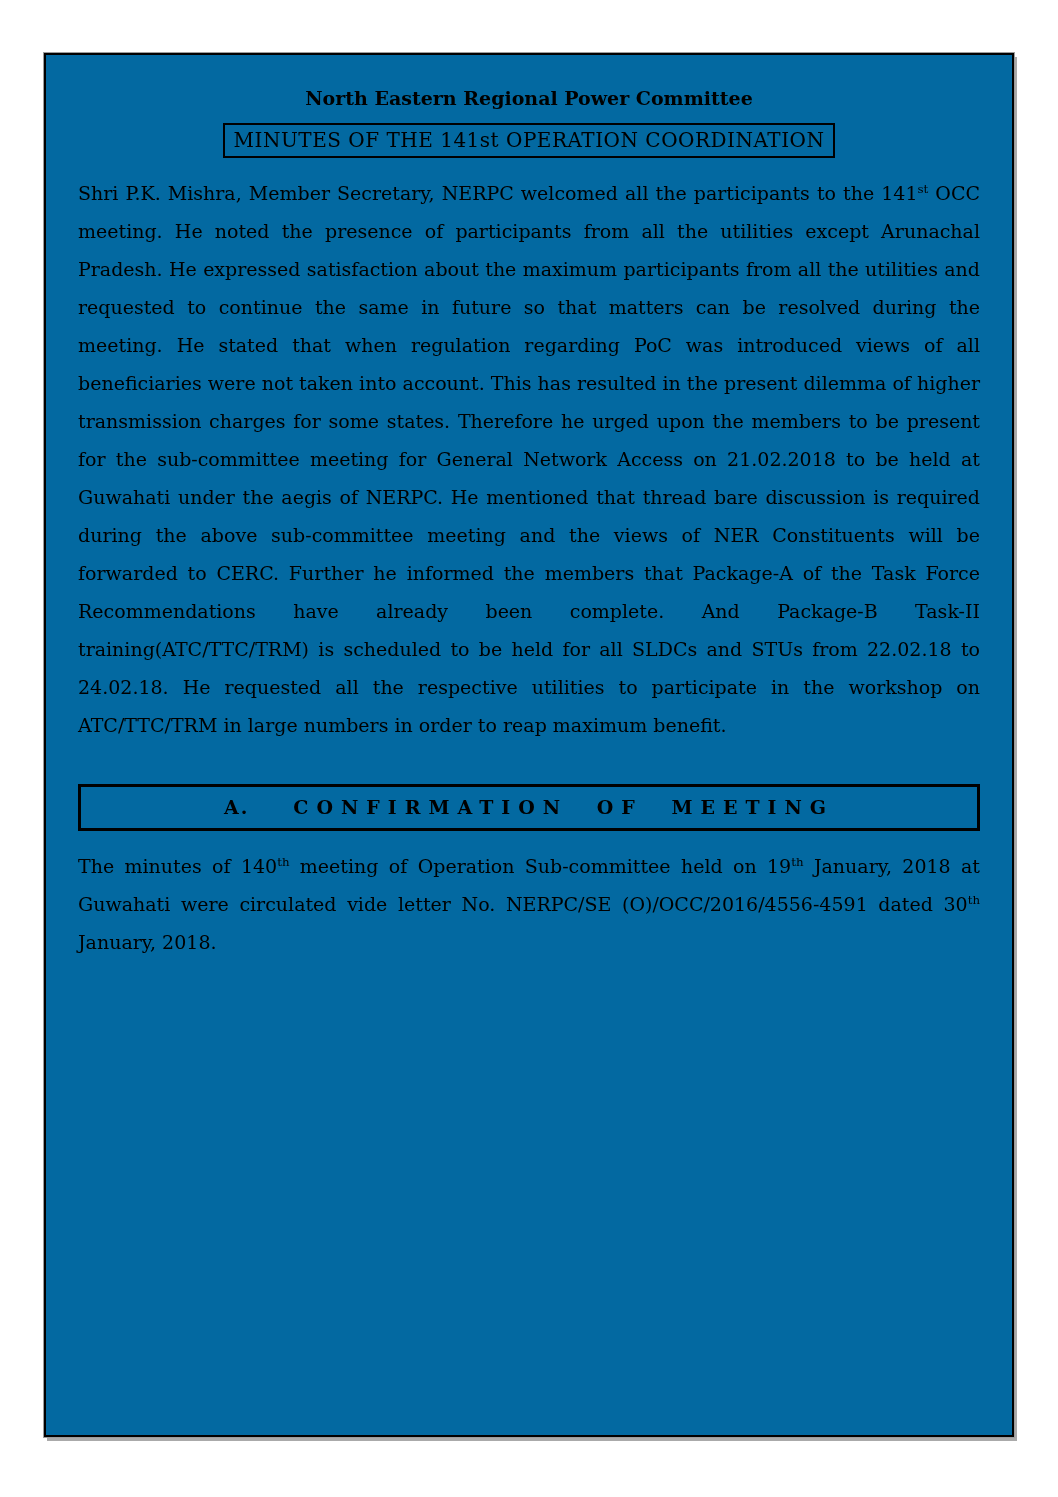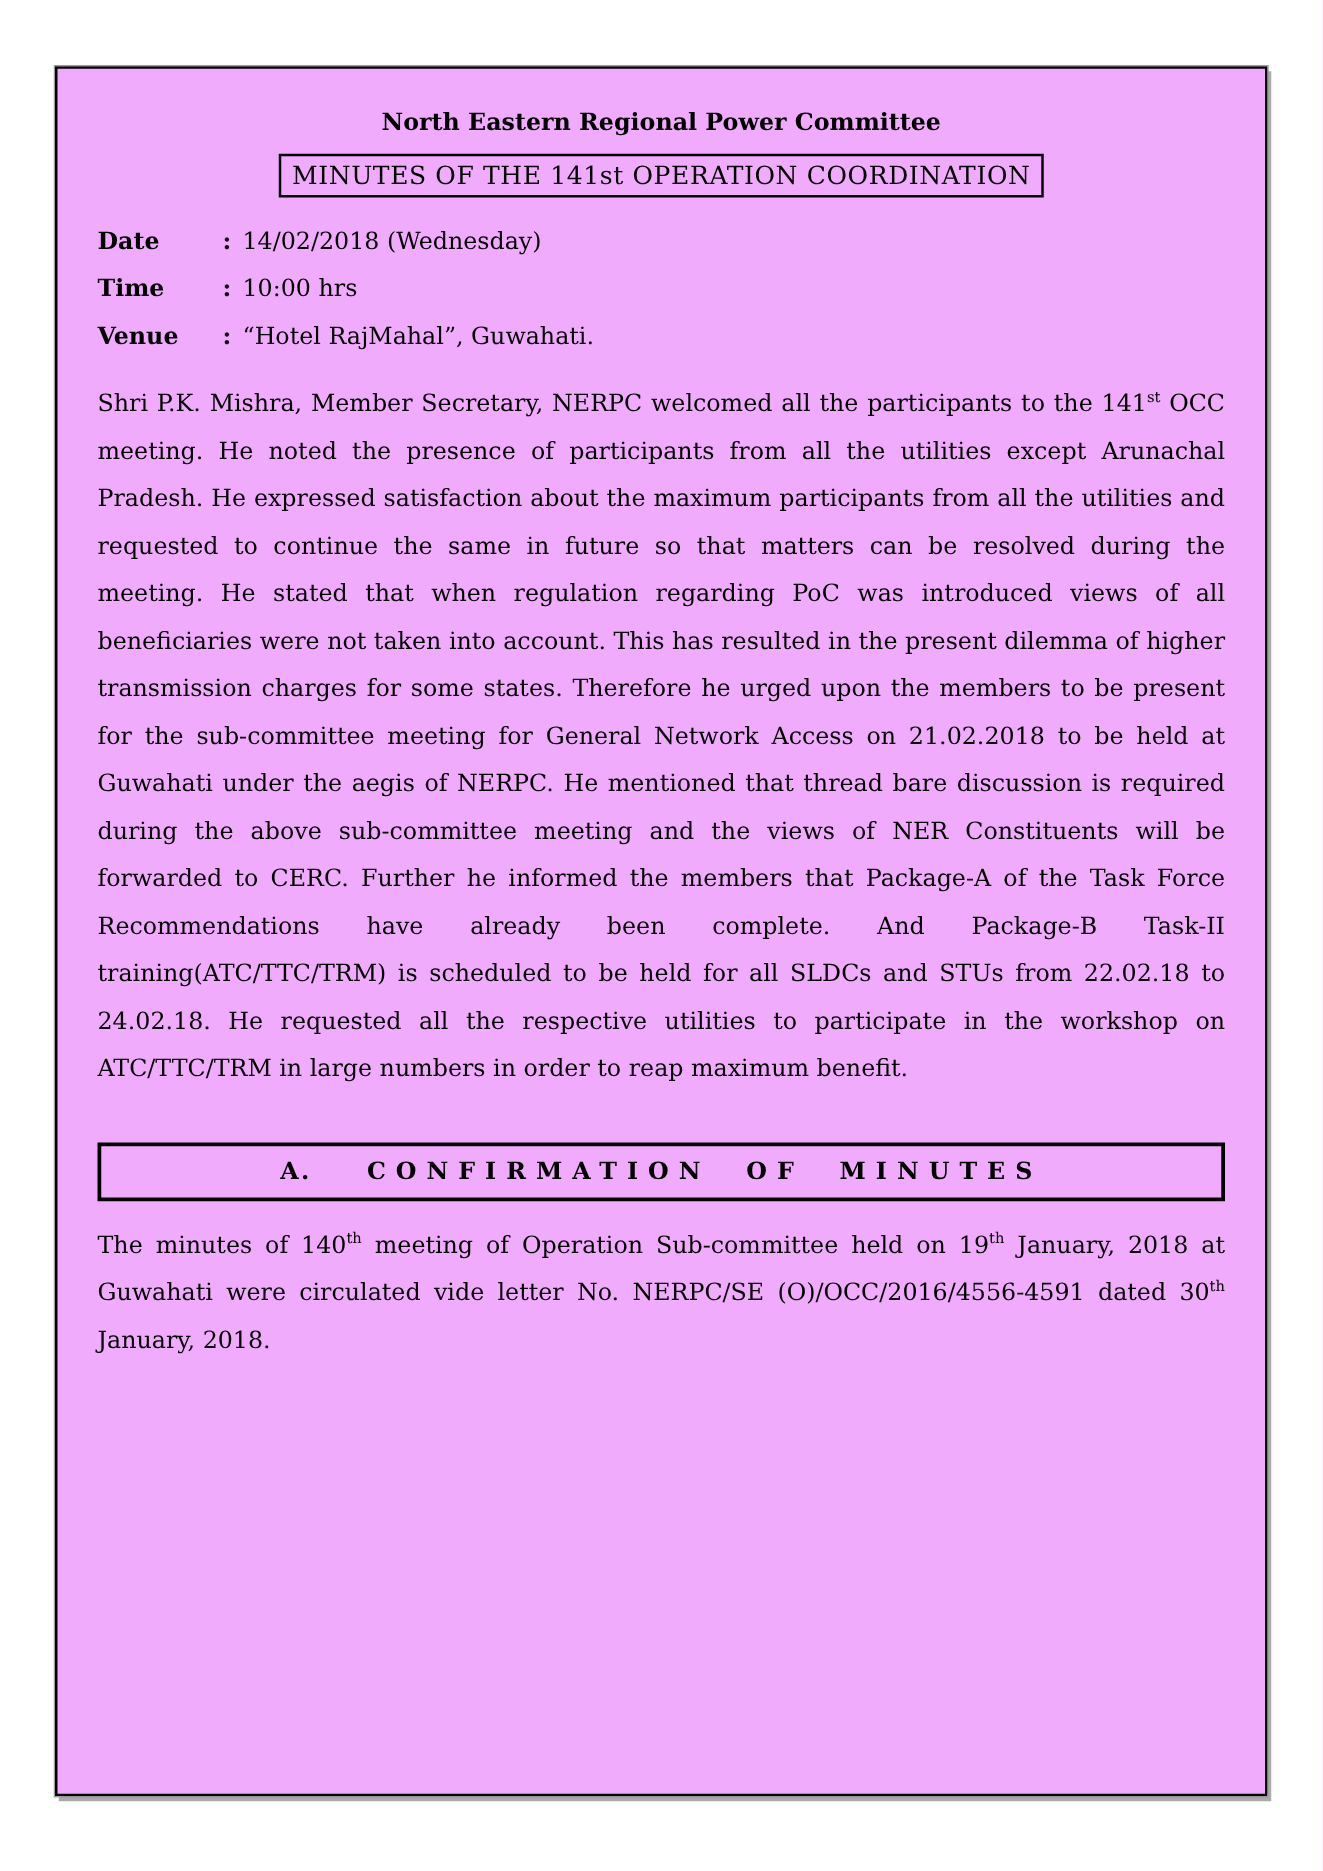--- a/index.html
+++ b/index.html
@@ -14,21 +14,21 @@
   .sheet {
     position: absolute;
     left: 44px;
     top: 53px;
     width: 970px;
     height: 1384px;
     box-sizing: border-box;
     border: 2px solid #000;
     outline: 1px solid #9c9c9c;
     box-shadow: 3px 4px 0 #aaaaaa;
-    background: #f0abfc;
+    background: #0369a1;
     padding: 28px 32px;
     overflow: hidden;
   }
   .org-title {
     text-align: center;
     font-weight: bold;
     font-size: 19px;
     line-height: 26px;
     margin: 2px 0 12px 0;
   }
@@ -106,36 +106,25 @@
 
 <div class="sheet">
 
   <div class="org-title">North Eastern Regional Power Committee</div>
 
   <div class="title-wrap">
     <span class="boxed-title">MINUTES OF THE 141st OPERATION COORDINATION</span>
   </div>
 
 
-  <div class="meta">
-    <div class="meta-row">
-      <span class="meta-label">Date</span><span class="meta-sep">:</span><span class="meta-value">14/02/2018 (Wednesday)</span>
-    </div>
-    <div class="meta-row">
-      <span class="meta-label">Time</span><span class="meta-sep">:</span><span class="meta-value">10:00 hrs</span>
-    </div>
-    <div class="meta-row">
-      <span class="meta-label">Venue</span><span class="meta-sep">:</span><span class="meta-value">“Hotel RajMahal”, Guwahati.</span>
-    </div>
-  </div>
 
 
   <div class="para gap-lg"><span>Shri P.K. Mishra, Member Secretary, NERPC welcomed all the participants to the 141</span><sup>st</sup><span> OCC meeting. He noted the presence of participants from all the utilities except Arunachal Pradesh. He expressed satisfaction about the maximum participants from all the utilities and requested to continue the same in future so that matters can be resolved during the meeting. He stated that when regulation regarding PoC was introduced views of all beneficiaries were not taken into account. This has resulted in the present dilemma of higher transmission charges for some states. Therefore he urged upon the members to be present for the sub-committee meeting for General Network Access on 21.02.2018 to be held at Guwahati under the aegis of NERPC. He mentioned that thread bare discussion is required during the above sub-committee meeting and the views of NER Constituents will be forwarded to CERC. Further he informed the members that Package-A of the Task Force Recommendations have already been complete. And Package-B Task-II training(ATC/TTC/TRM) is scheduled to be held for all SLDCs and STUs from 22.02.18 to 24.02.18. He requested all the respective utilities to participate in the  workshop on ATC/TTC/TRM in large numbers in order to reap maximum benefit.</span></div>
 
 
   <div class="section-box">
-    <span class="section-prefix">A.</span><span class="section-title">CONFIRMATION OF MINUTES</span>
+    <span class="section-prefix">A.</span><span class="section-title">CONFIRMATION OF MEETING</span>
   </div>
 
 
   <div class="para gap-lg"><span>The minutes of 140</span><sup>th</sup><span> meeting of Operation Sub-committee held on 19</span><sup>th</sup><span> January, 2018 at Guwahati were circulated vide letter No. NERPC/SE (O)/OCC/2016/4556-4591 dated 30</span><sup>th</sup><span> January, 2018.</span></div>
 
 </div>
 
 </body></html>

